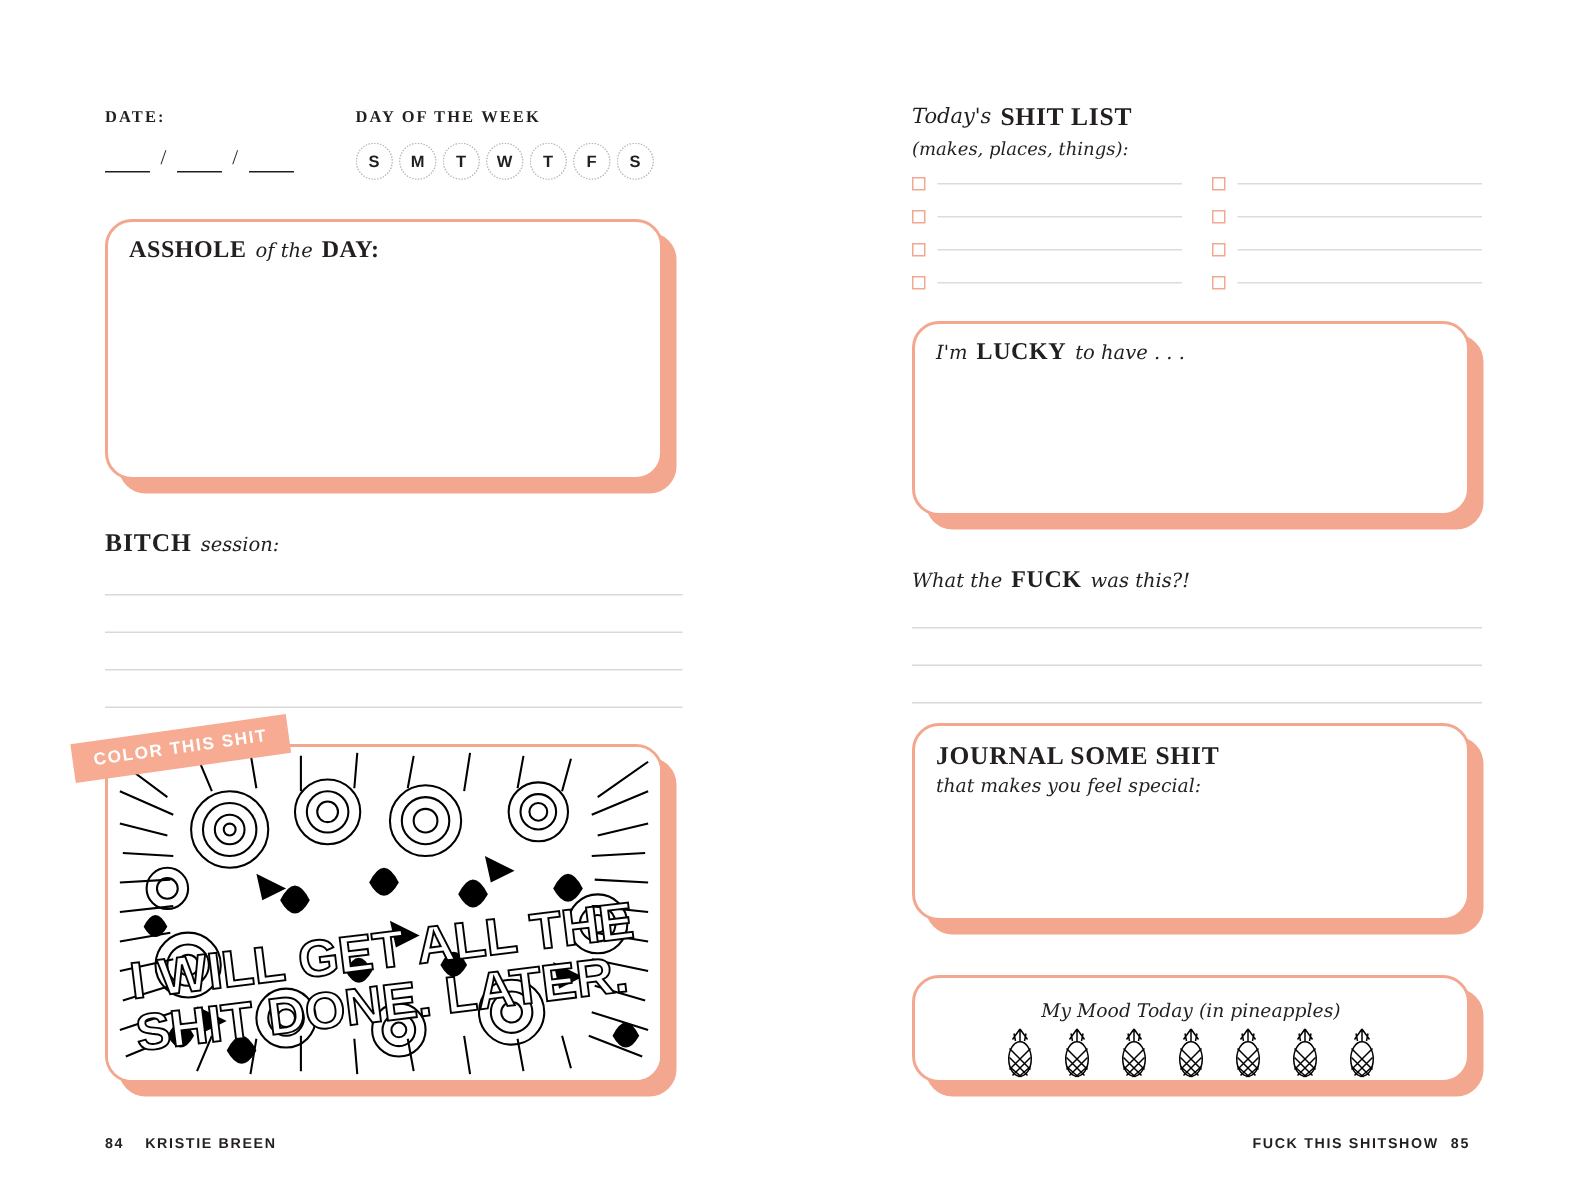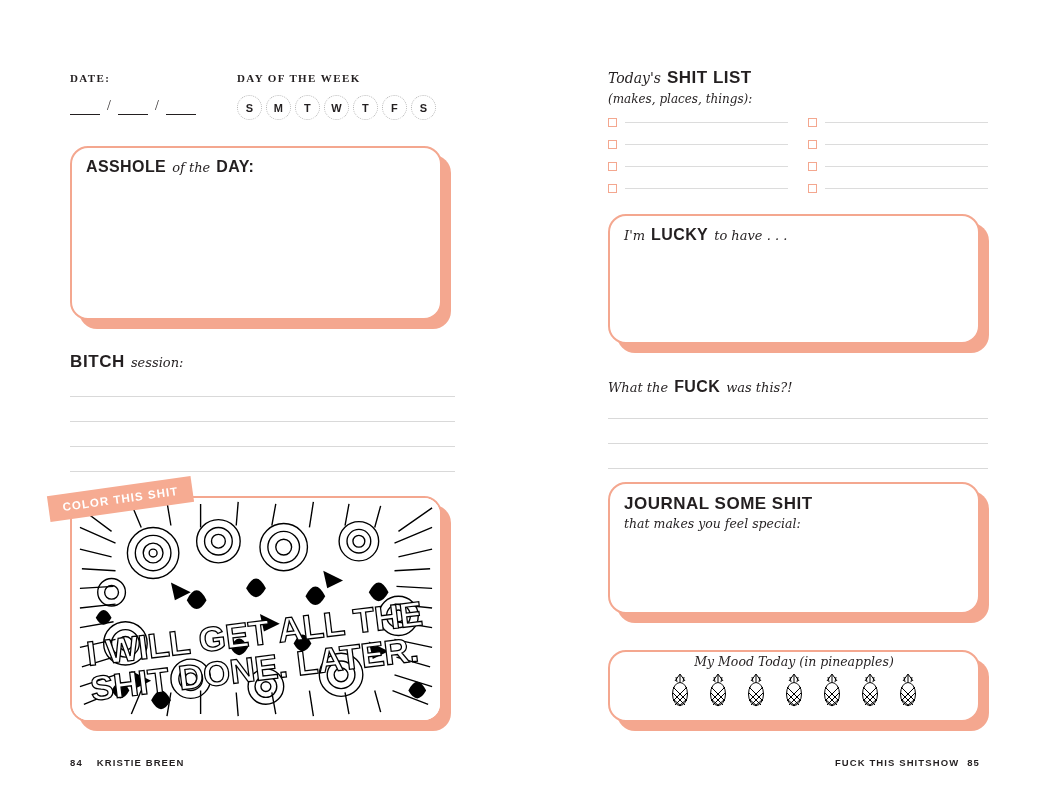--- a/index.html
+++ b/index.html
@@ -27,21 +27,21 @@
     font-size: 11px;
     color: #231f20;
   }
   .script {
     font-family: "DejaVu Serif", serif;
     font-style: italic;
     font-size: 13px;
     color: #231f20;
   }
   .serif-bold {
-    font-family: Liberation Sans, sans-serif;
+    font-family: Liberation Serif, serif;
     font-weight: bold;
   }
   
   .peach-box {
     position: absolute;
     box-sizing: border-box;
   }
   .peach-box .shadow {
     position: absolute;
     left: 9px;
@@ -370,21 +370,21 @@
     <div class="face"></div>
     <div class="inner">
       <div class="serif-bold" style="font-size:17px;letter-spacing:.5px;">JOURNAL SOME SHIT</div>
       <div class="script" style="font-size:12.5px;margin-top:2px;">that makes you feel special:</div>
     </div>
   </div>
 
   <div class="peach-box" style="left:608px;top:650px;width:372px;height:72px;">
     <div class="shadow"></div>
     <div class="face"></div>
-    <div class="inner" style="padding:4px 14px;">
+    <div class="inner" style="padding:16px 14px;">
       <div class="mood-title">My Mood Today (in pineapples)</div>
       <div class="pineapples">
         <svg width="22" height="34" viewBox="0 0 22 34">
           <g stroke="#000" stroke-width="1" fill="none">
             <path d="M11 1 L6 8 M11 1 L16 8 M11 2 L11 9 M7 4 L8 9 M15 4 L14 9"></path>
             <ellipse cx="11" cy="21" rx="7.5" ry="11.5" fill="#fff"></ellipse>
             <path d="M4 14 L18 28 M4 20 L16 32 M4 26 L12 33 M18 14 L4 28 M18 20 L6 32 M18 26 L10 33"></path>
           </g>
         </svg>
         <svg width="22" height="34" viewBox="0 0 22 34">

